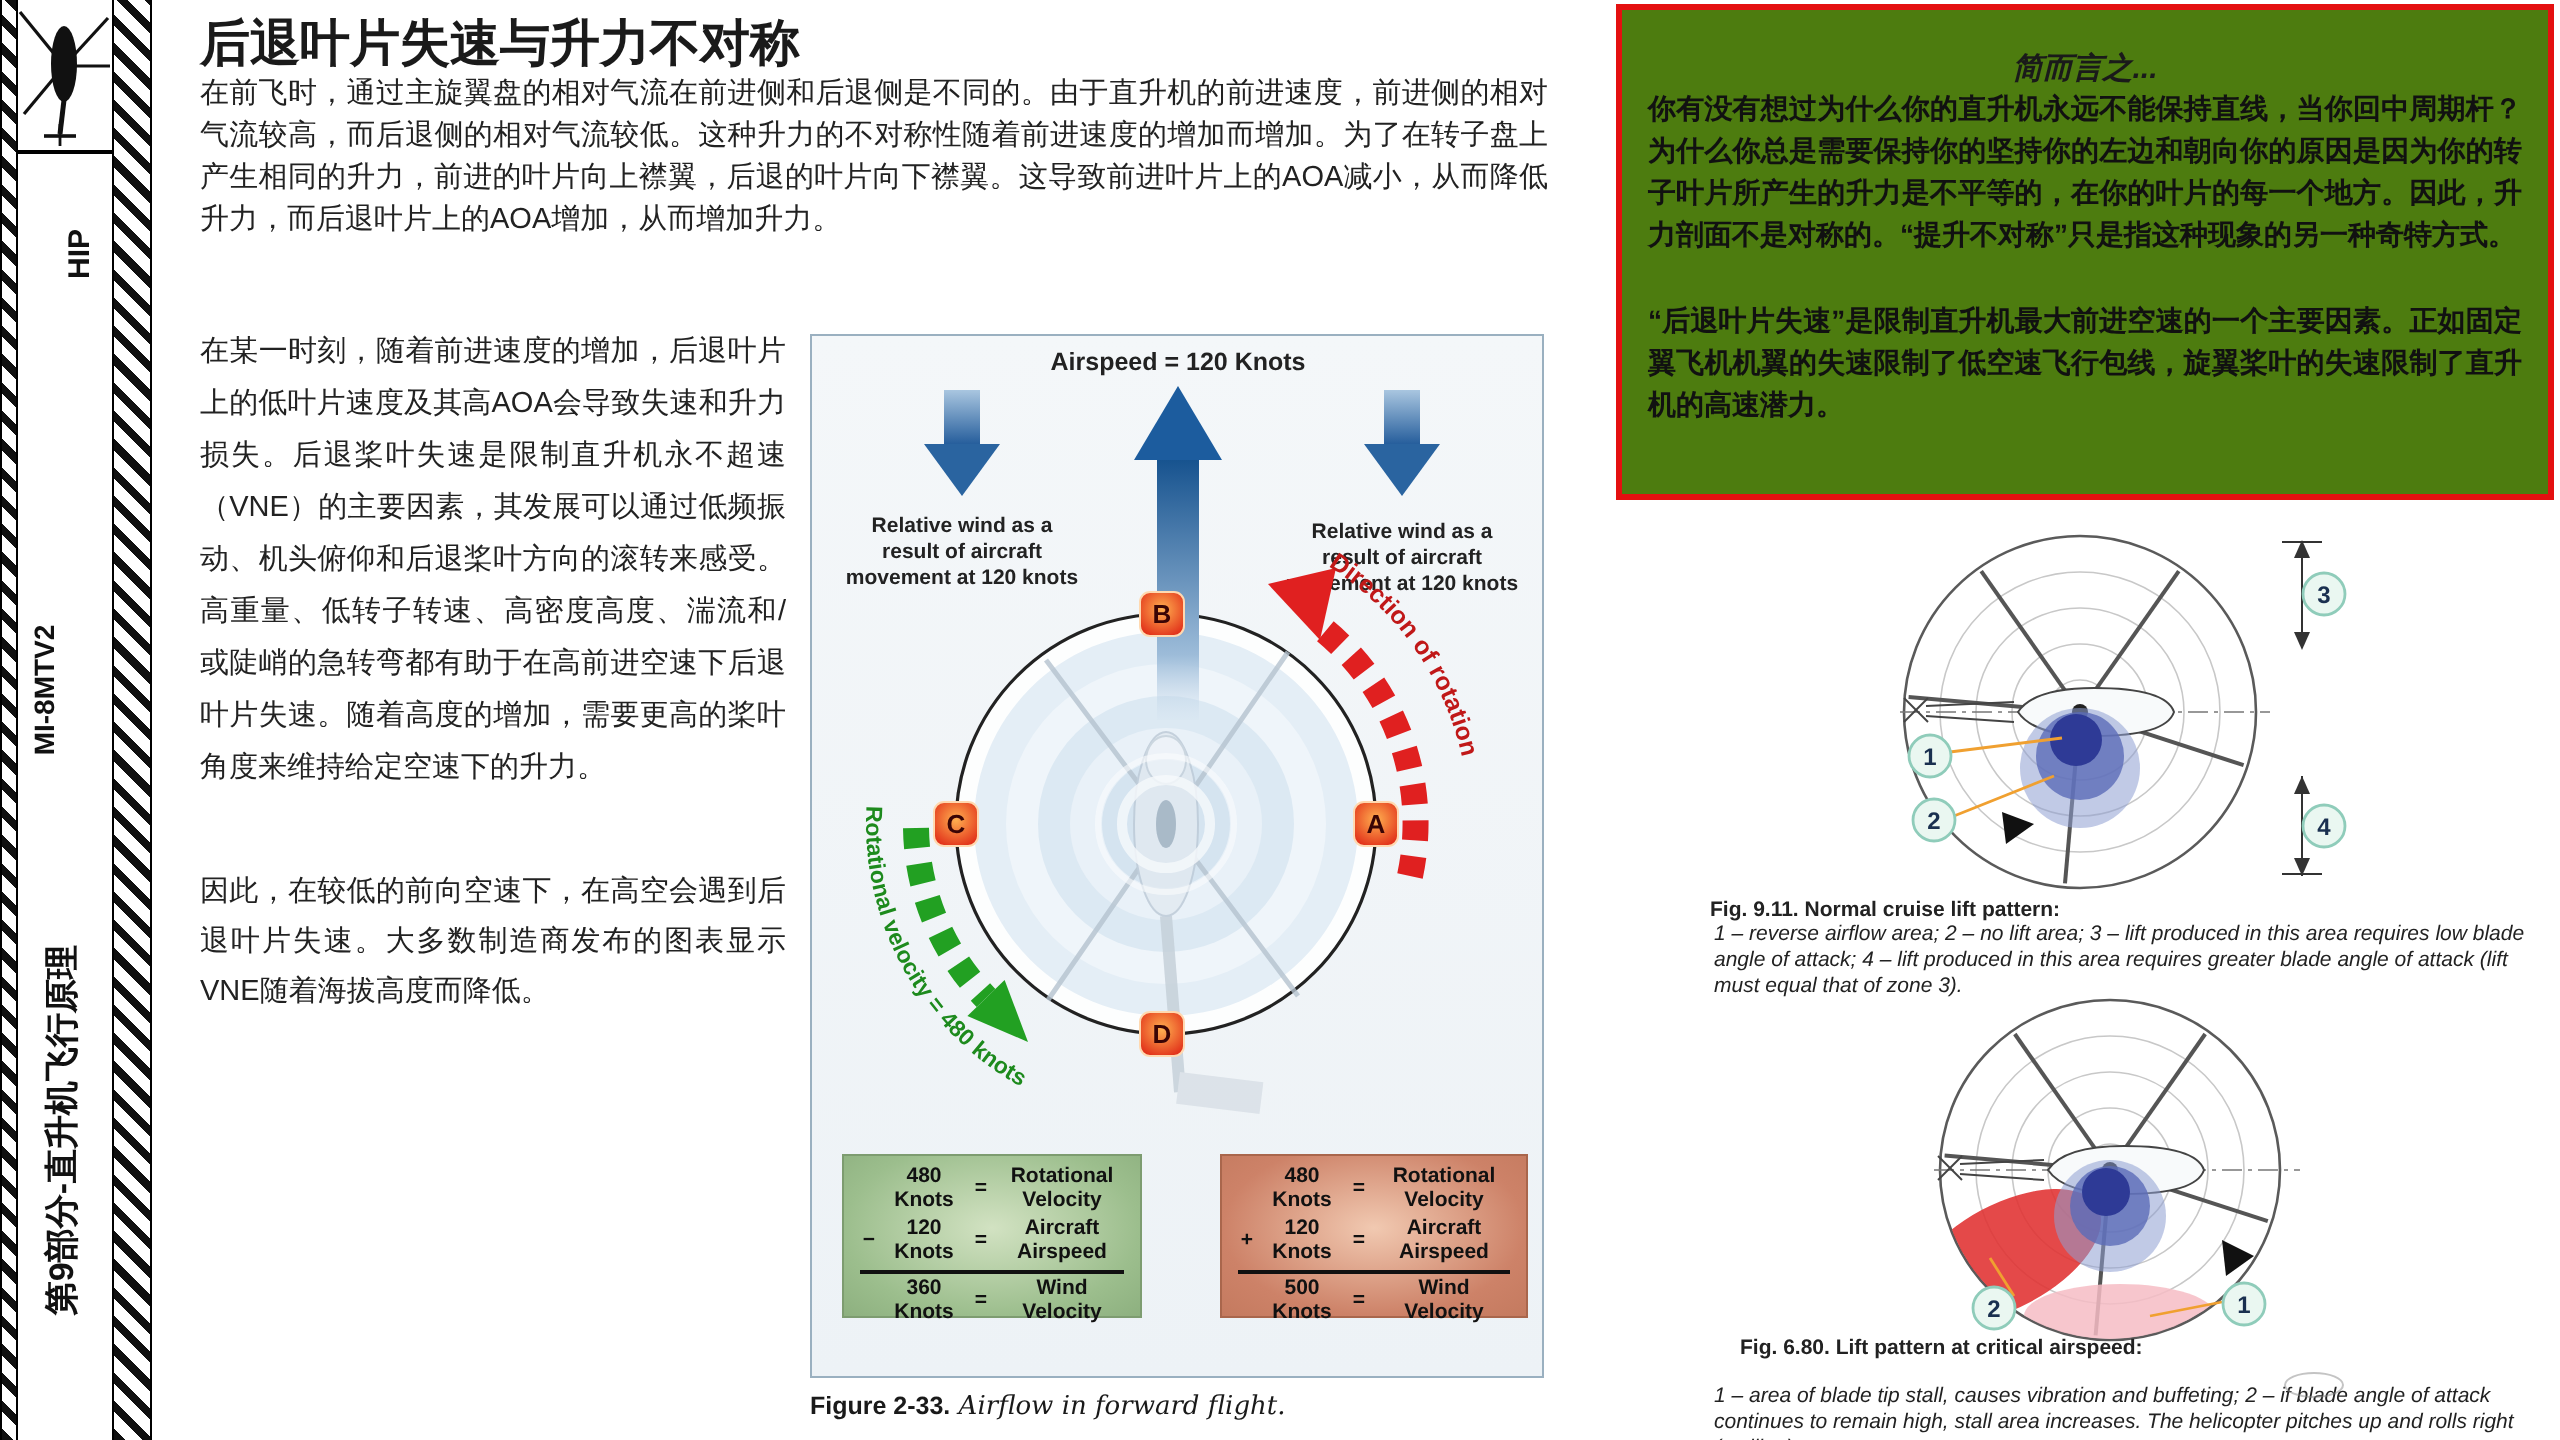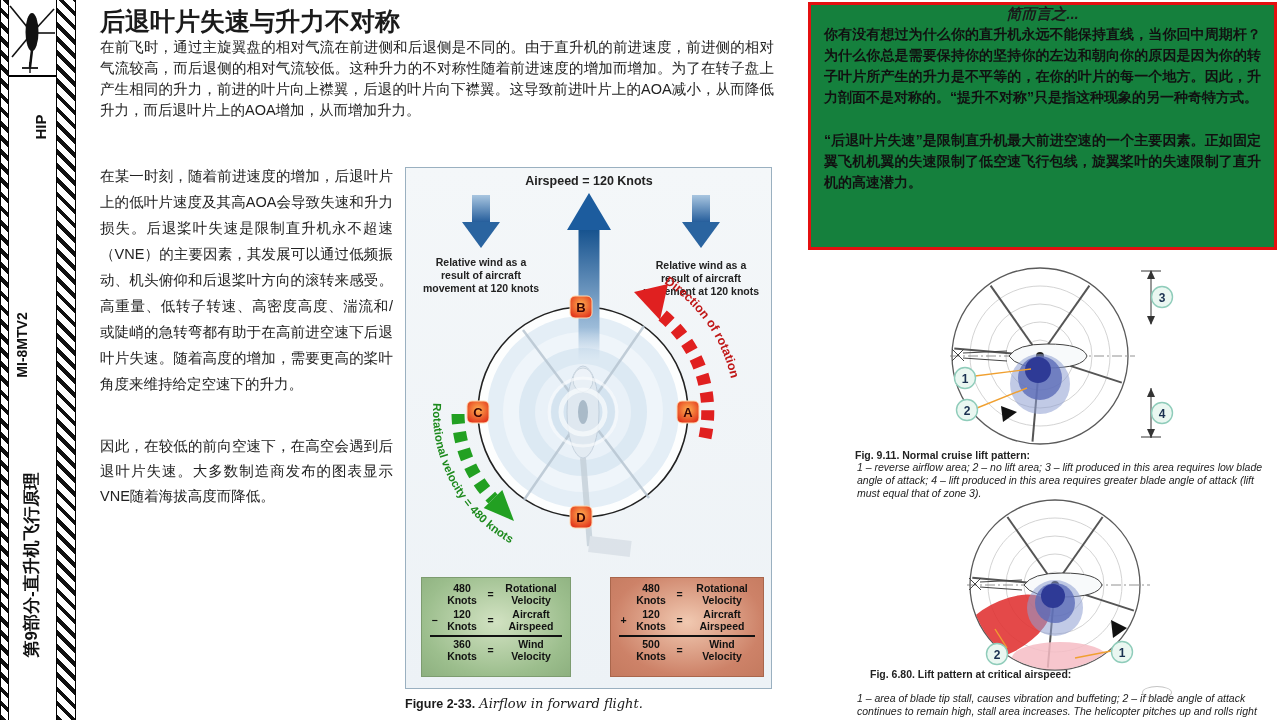--- a/index.html
+++ b/index.html
@@ -22,38 +22,38 @@
   .title { position:absolute; left:100px; top:5px; width:680px; font-size:25px; font-weight:bold; }
   .p { position:absolute; text-align:justify; font-size:14.5px; color:#222; }
   .p1 { left:100px; top:37px;  width:674px; line-height:21px; }
   .p2 { left:100px; top:163px; width:293px; line-height:26px; }
   .p3 { left:100px; top:434px; width:293px; line-height:25px; }
 
   
   .fig-panel { position:absolute; left:405px; top:167px; width:367px; height:522px;
                background:linear-gradient(#f4f7f9,#edf2f6); border:1px solid #9ab0c0; }
   .fig-panel svg { position:absolute; inset:0; }
-  .eq-box { position:absolute; width:150px; height:100px; padding:4px 6px; font-size:10.5px;
+  .eq-box { position:absolute; width:150px; height:82px; padding:4px 6px; font-size:10.5px;
             font-weight:bold; color:#111; }
   .eq-box.green { left:15px;  top:409px; width:150px;
             background:radial-gradient(ellipse at 50% 45%, #d2e2c2 0%, #9cbe8d 70%, #8db07f 100%);
             border:1px solid #7d9c70; }
   .eq-box.red   { left:204px; top:409px; width:154px;
             background:radial-gradient(ellipse at 50% 45%, #f1c9b1 0%, #cd8268 70%, #c47a5f 100%);
             border:1px solid #a9664c; }
   .eq-row { display:grid; grid-template-columns:13px 42px 15px 1fr; align-items:center;
             height:26px; text-align:center; line-height:1.1; }
   .eq-sep { border-top:2px solid #111; margin:1px 2px; }
   .fig-caption { position:absolute; left:405px; top:696px; font-size:12.5px; }
   .fig-caption b { font-weight:bold; }
   .fig-caption i { font-family:"DejaVu Serif", serif; font-style:italic; font-size:13px;margin-top:48px; }
 
   
   .sumbox { position:absolute; left:808px; top:2px; width:469px; height:248px;
-            border:3px solid #e41010; background:#15803d; padding:0 13px 0 13px; }
+            border:3px solid #e41010; background:#4d7c0f; padding:20px 13px 0 13px; }
   .sumbox .st { text-align:center; font-size:15px; font-weight:bold; font-style:italic; }
   .sumbox p { font-size:14px; font-weight:bold; line-height:21px; text-align:justify; color:#111; }
   .sumbox p.second { margin-top:22px; }
 
   
   .dsvg { position:absolute; }
   .dcap { position:absolute; left:855px; width:370px; text-align:left;
           font-size:10.5px; font-weight:bold; color:#222; }
   .dleg { position:absolute; left:857px; width:420px; font-size:10.5px; font-style:italic;
           line-height:1.25; color:#222; }

